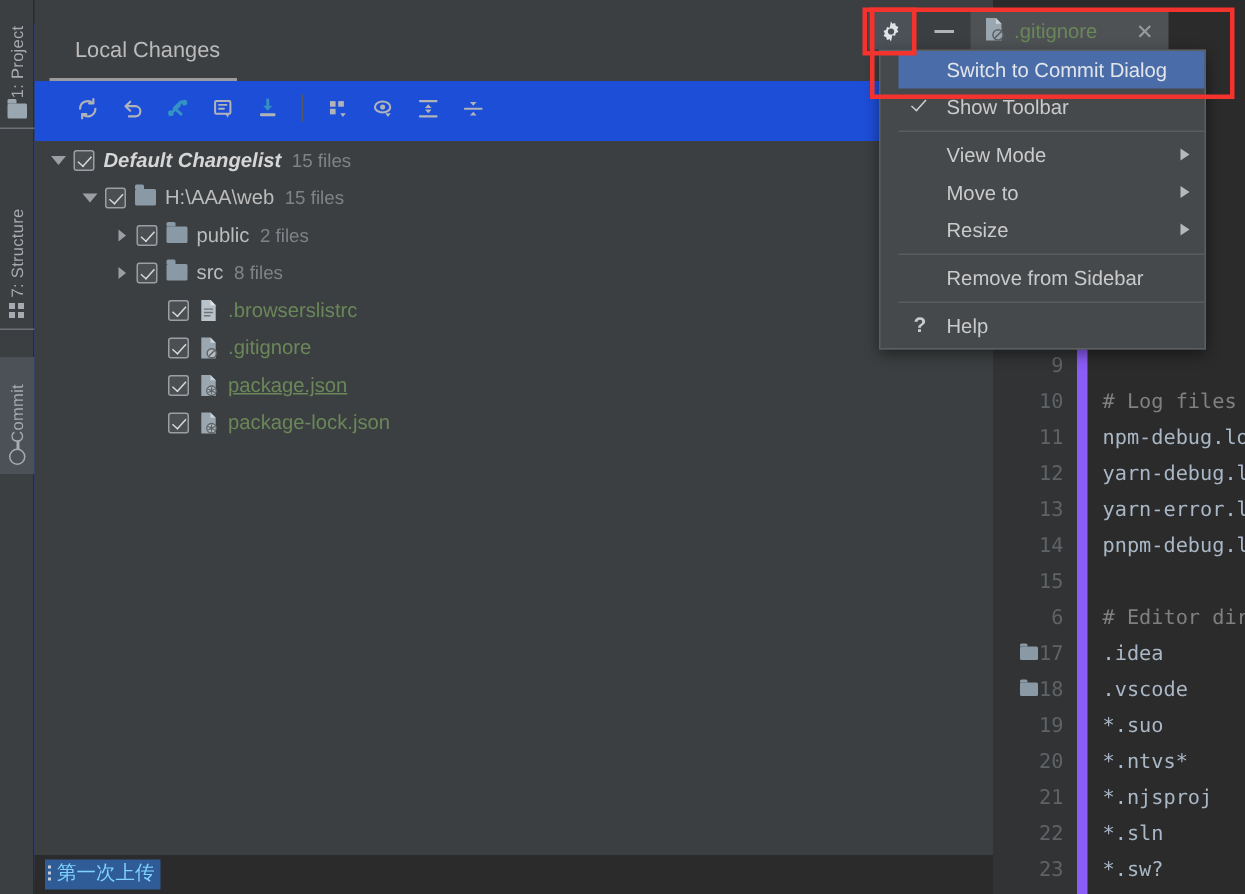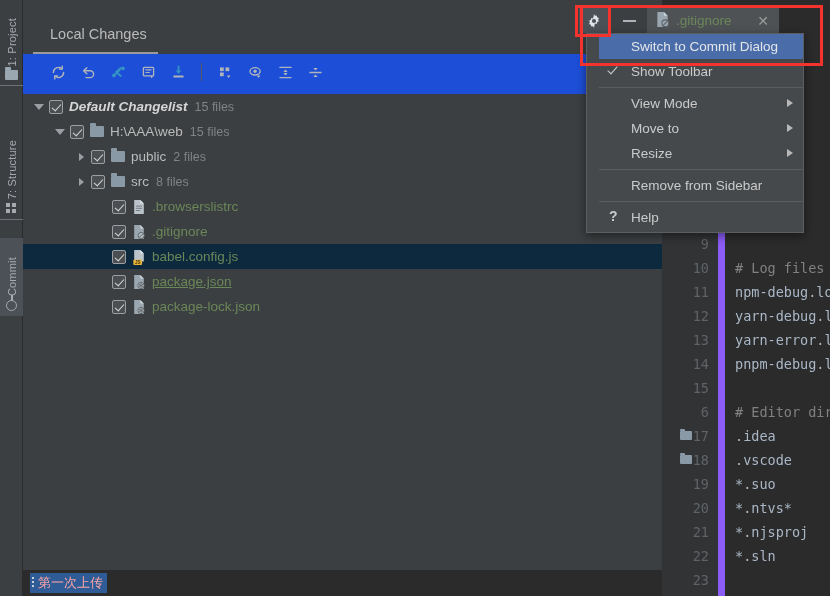--- a/index.html
+++ b/index.html
@@ -123,21 +123,21 @@
   }
   .cnt { color: #7f8386; font-size: 12.5px; margin-left: 7px; }
 
   
   .msgbar {
     position: absolute; left: 23px; top: 570px; width: 639px; height: 26px;
     background: #2b2b2b;
   }
   .msgchip {
     position: absolute; left: 7px; top: 3px; height: 20px;
-    background: #2f5b96; color: #fca5a5; font-size: 13px;
+    background: #2f5b96; color: #7dd3fc; font-size: 13px;
     padding: 1px 4px 2px 8px; line-height: 18px;
     font-family: "DejaVu Sans", sans-serif;
   }
   .msgchip .dots {
     position: absolute; left: 2px; top: 4px; width: 2px; height: 12px;
   }
   .msgchip .dots i { display:block; width:2px;height:2px;background:#c6cfd8;margin-bottom:2px;}
 
   
   .editor {
@@ -393,32 +393,20 @@
           <span style="width: 69px; flex: 0 0 auto;"></span>
           <span class="arrowslot"></span>
           <span class="cbox"></span>
           <span class="fileico"><svg width="14" height="16" viewBox="0 0 16 18">
               <path d="M2.5 1h7l4 4v12h-11z" fill="#9aa7b0"></path>
               <path d="M9.5 1v4h4z" fill="#c9d2d8"></path>
               <circle cx="10.5" cy="13" r="3.5" fill="#b3bcc2" stroke="#5c6266" stroke-width="1.1"></circle>
               <path d="M8.2 15.3 12.8 10.7" stroke="#5c6266" stroke-width="1.1"></path>
             </svg></span>
           <span style="color: rgb(106, 135, 89);">.gitignore</span>
-        </div>
-        <div class="row sel">
-          <span style="width: 69px; flex: 0 0 auto;"></span>
-          <span class="arrowslot"></span>
-          <span class="cbox"></span>
-          <span class="fileico"><svg width="14" height="17" viewBox="0 0 16 18">
-              <path d="M2.5 0.5h7l4 4v9h-11z" fill="#b9c3c9"></path>
-              <path d="M9.5 0.5v4h4z" fill="#dde4e8"></path>
-              <rect x="1.5" y="11.5" width="10" height="6" rx="1" fill="#e8b33a"></rect>
-              <text x="6.5" y="16.3" font-size="5.2" font-family="Liberation Sans, sans-serif" fill="#4a3a08" text-anchor="middle" font-weight="bold">JS</text>
-            </svg></span>
-          <span style="color: rgb(106, 135, 89);">babel.config.js</span>
         </div>
         <div class="row">
           <span style="width: 69px; flex: 0 0 auto;"></span>
           <span class="arrowslot"></span>
           <span class="cbox"></span>
           <span class="fileico"><svg width="14" height="16" viewBox="0 0 16 18">
               <path d="M2.5 1h7l4 4v12h-11z" fill="#9aa7b0"></path>
               <path d="M9.5 1v4h4z" fill="#c9d2d8"></path>
               <circle cx="10.3" cy="13" r="3.6" fill="#aeb7bd" stroke="#5a6064" stroke-width="1"></circle>
               <path d="M10.3 10.3v5.4M7.8 11.6l5 2.8M12.8 11.6l-5 2.8" stroke="#5a6064" stroke-width="0.9"></path>
@@ -487,20 +475,21 @@
         <div class="ln">yarn-error.lo</div>
         <div class="ln">pnpm-debug.lo</div>
         <div class="ln"></div>
         <div class="ln comment"># Editor dire</div>
         <div class="ln">.idea</div>
         <div class="ln">.vscode</div>
         <div class="ln">*.suo</div>
         <div class="ln">*.ntvs*</div>
         <div class="ln">*.njsproj</div>
         <div class="ln">*.sln</div>
+        <div class="ln">*.sw?</div>
       </div>
   </div>
 
   <div class="headerbar">
     <div class="gearbtn">
       <svg width="16" height="16" viewBox="0 0 20 20">
         <path d="M10 1.4l1.1 2.1 2.3-.5.6 2.3 2.2.9-1.1 2.1 1.1 2.1-2.2.9-.6 2.3-2.3-.5L10 18.6l-1.1-2.1-2.3.5-.6-2.3-2.2-.9 1.1-2.1L3.8 9.5l2.2-.9.6-2.3 2.3.5z" fill="#e0e3e6"></path>
         <circle cx="10" cy="10" r="2.6" fill="#4b5157"></circle>
       </svg>
     </div>

